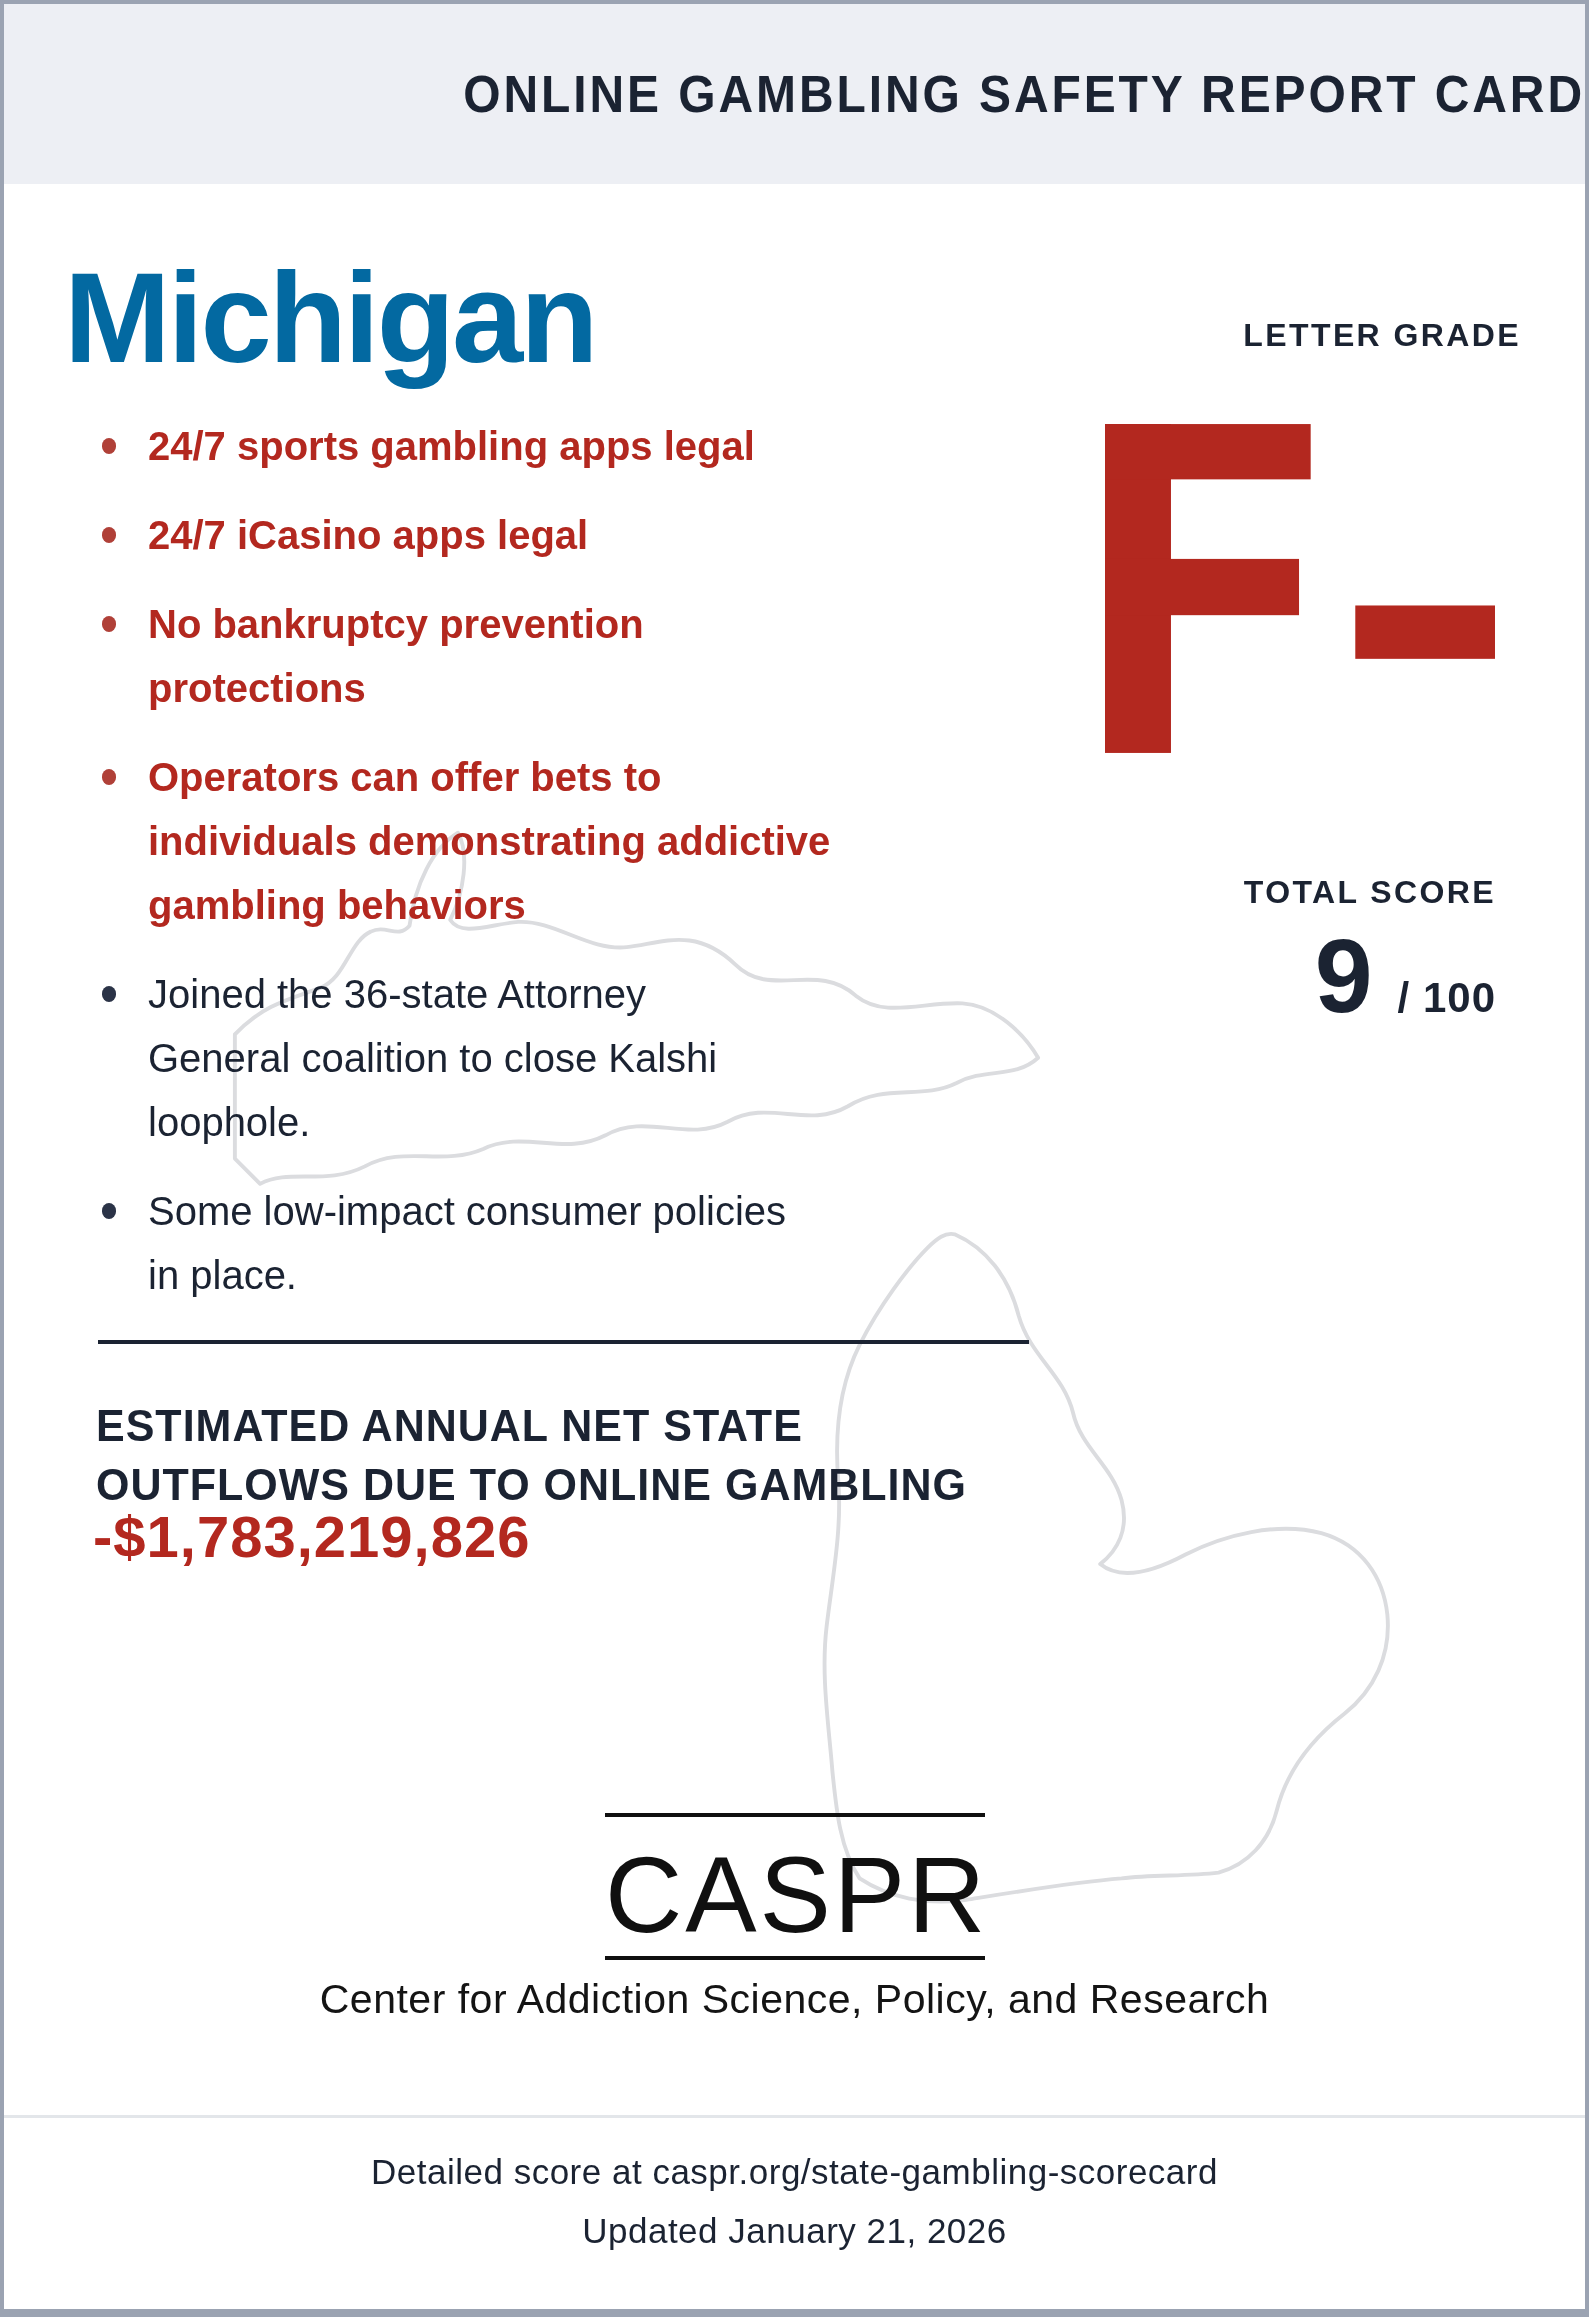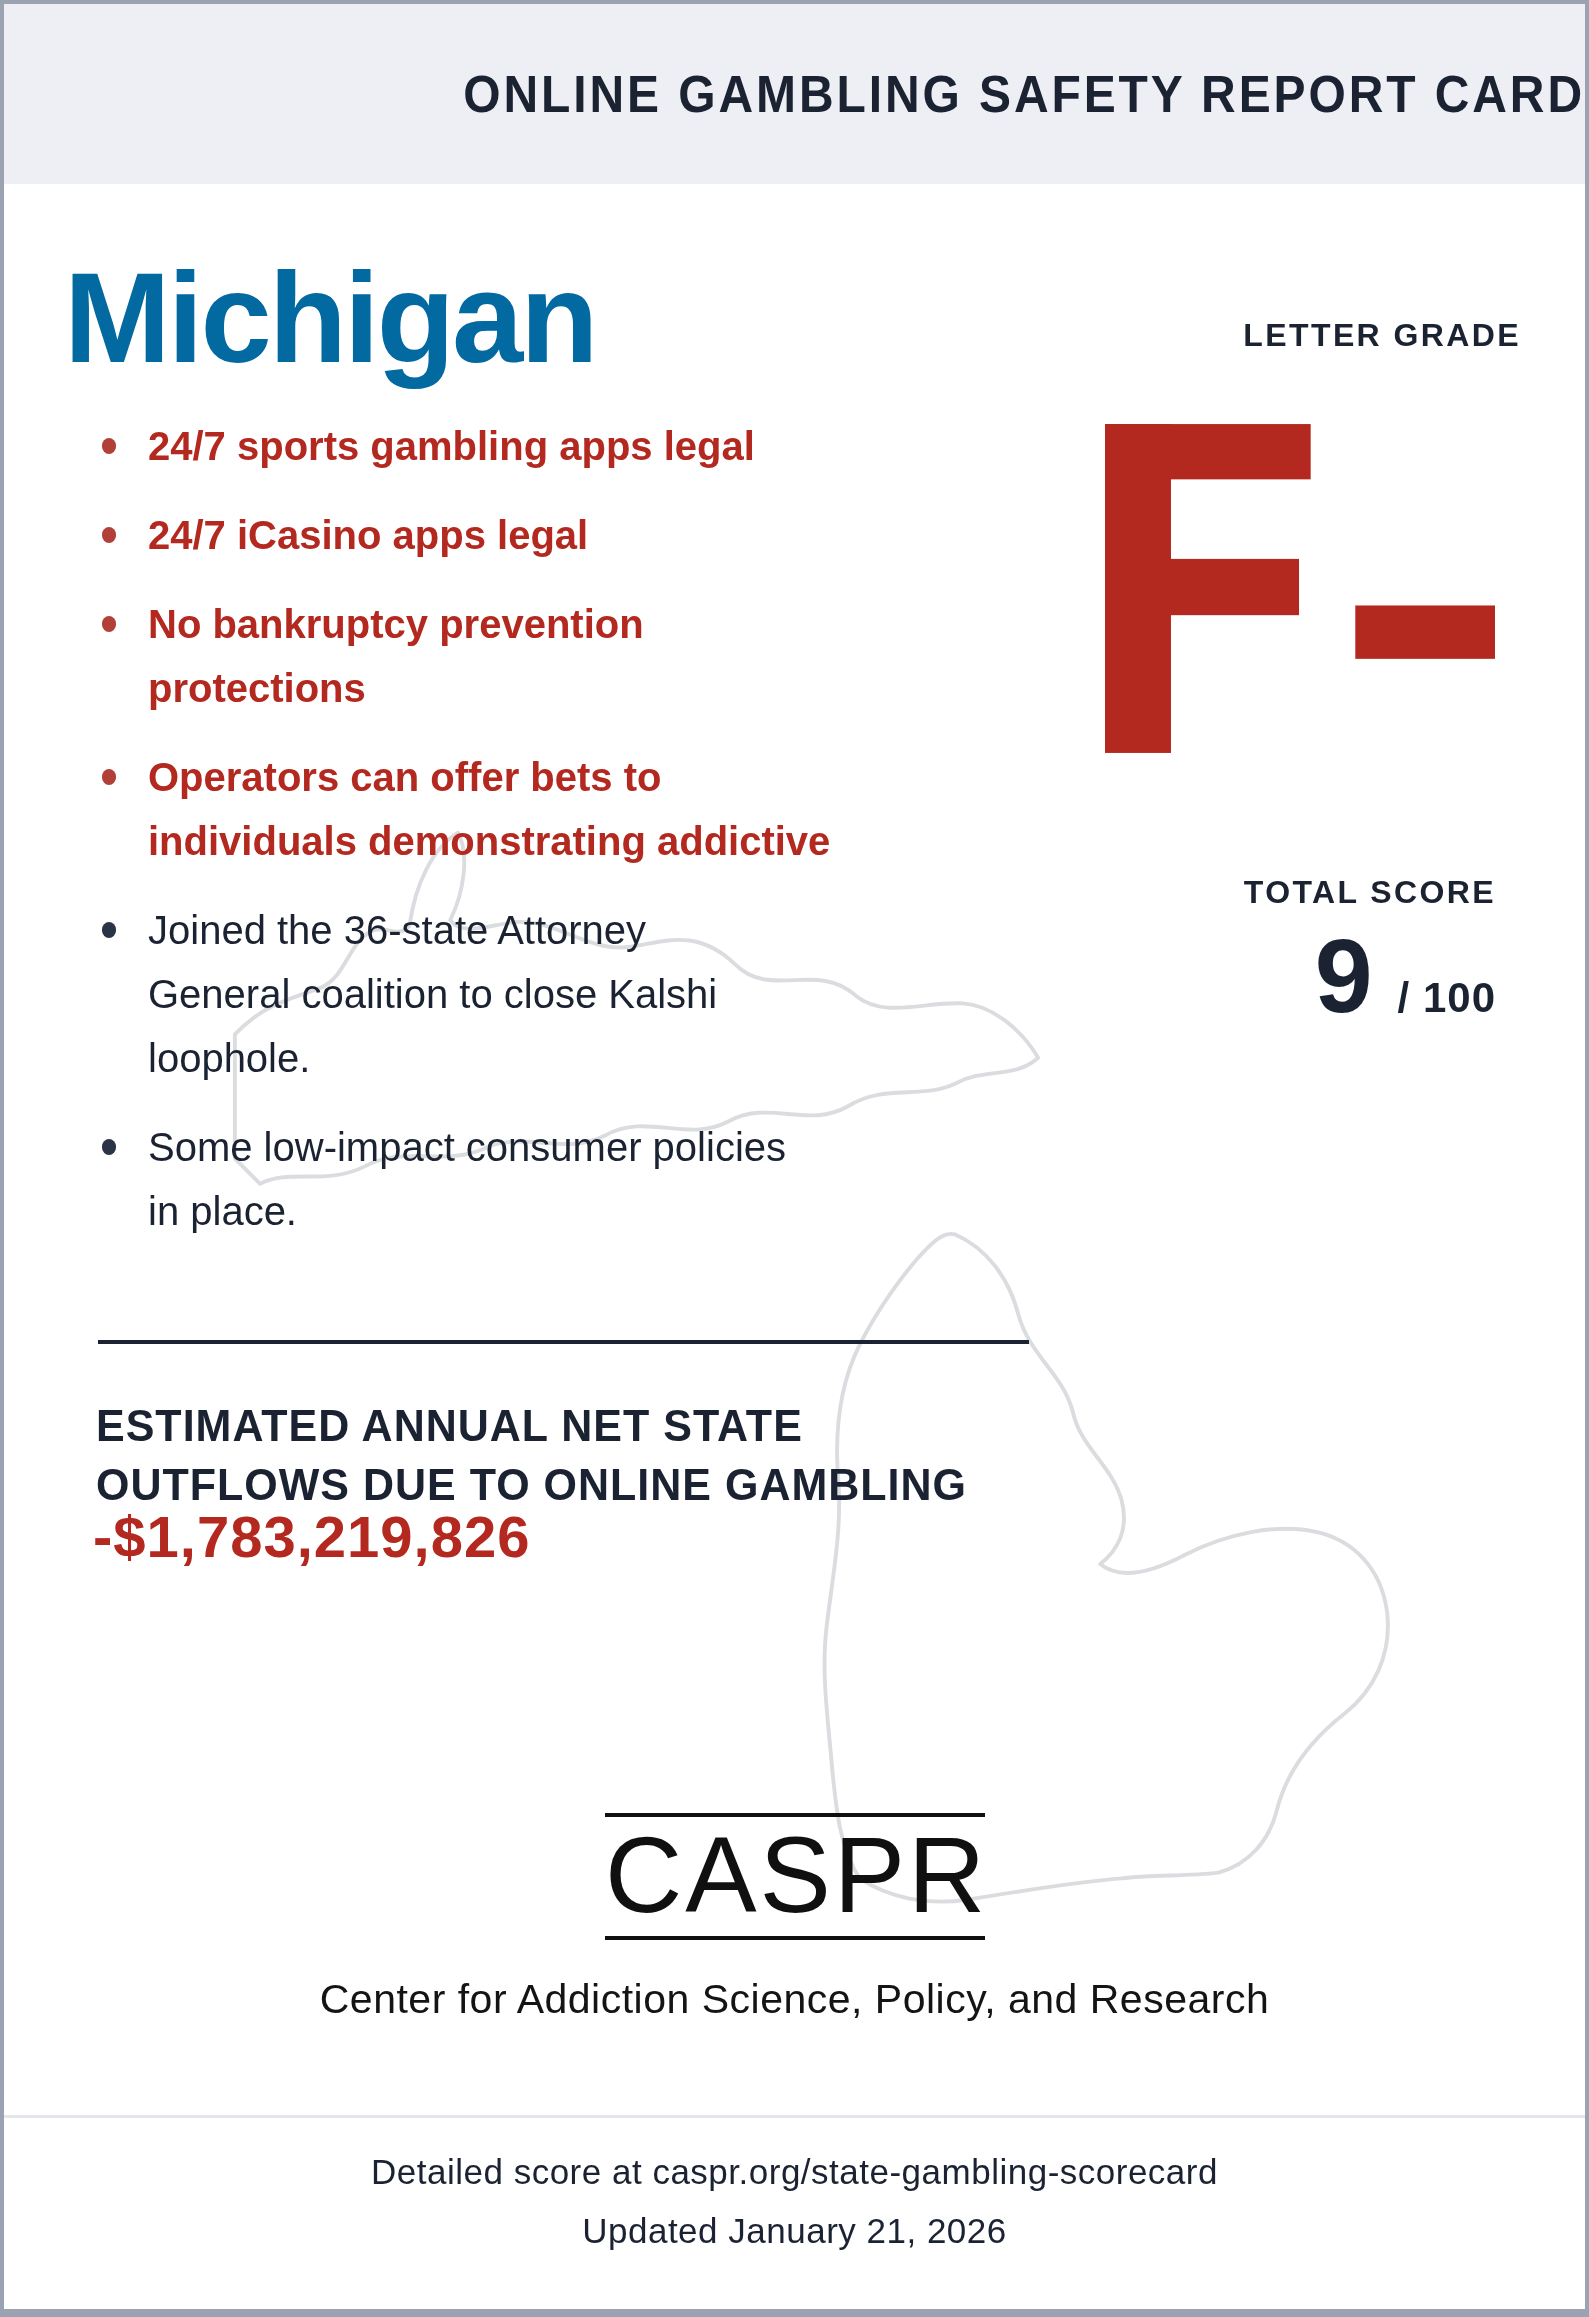--- a/index.html
+++ b/index.html
@@ -73,21 +73,21 @@
     position:absolute; left:89px; top:1503px;
     color:#b3281f; font-weight:700; font-size:58px; letter-spacing:1px; line-height:60px;
   }
 
   .logo{
     position:absolute; left:601px; top:1809px; width:380px;
     border-top:4.9px solid #101010; border-bottom:4.9px solid #101010;
     text-align:center; padding:3.9px 0 5.8px 0;
   }
   .logo-text{
-    color:#101010; font-weight:300; font-size:107px; line-height:109px; letter-spacing:2.9px;
+    color:#101010; font-weight:300; font-size:107px; line-height:109px; letter-spacing:2.9px;margin-top:20px;
   }
   .org-name{
     position:absolute; left:0; top:1972px; width:100%; text-align:center;
     color:#141414; font-weight:400; font-size:41px; letter-spacing:0.5px;
   }
 
   .footer-divider{
     position:absolute; left:0; top:2111px; width:100%; height:2.9px; background:#e3e6ea;
   }
   .footer-line1{
@@ -183,20 +183,21 @@
         </li>
 
         <li class="tone-red">
           <div>No bankruptcy prevention</div>
           <div>protections</div>
         </li>
 
         <li class="tone-red">
           <div>Operators can offer bets to</div>
           <div>individuals demonstrating addictive</div>
+          <div>gambling behaviors</div>
         </li>
 
         <li class="tone-navy">
           <div>Joined the 36-state Attorney</div>
           <div>General coalition to close Kalshi</div>
           <div>loophole.</div>
         </li>
 
         <li class="tone-navy">
           <div>Some low-impact consumer policies</div>

